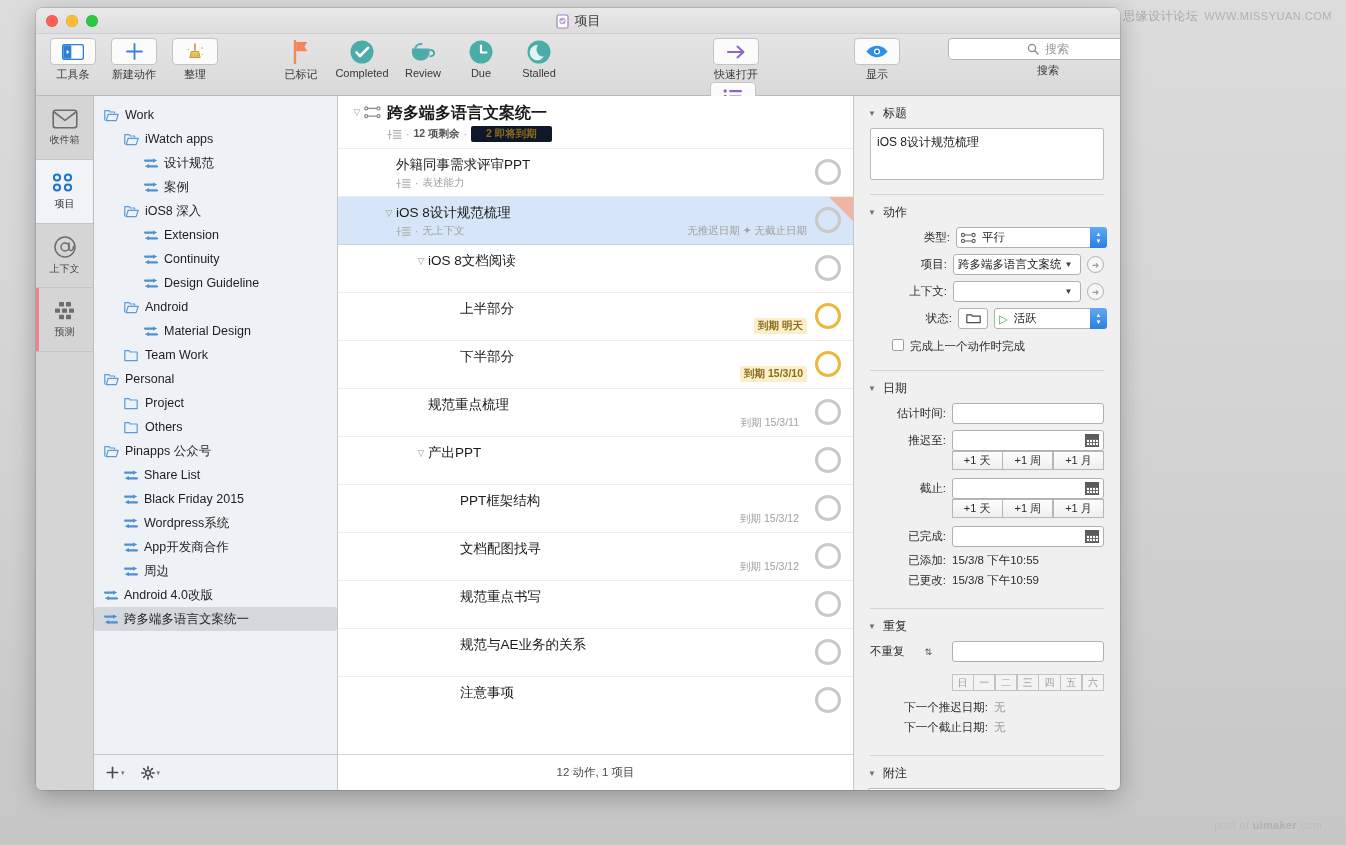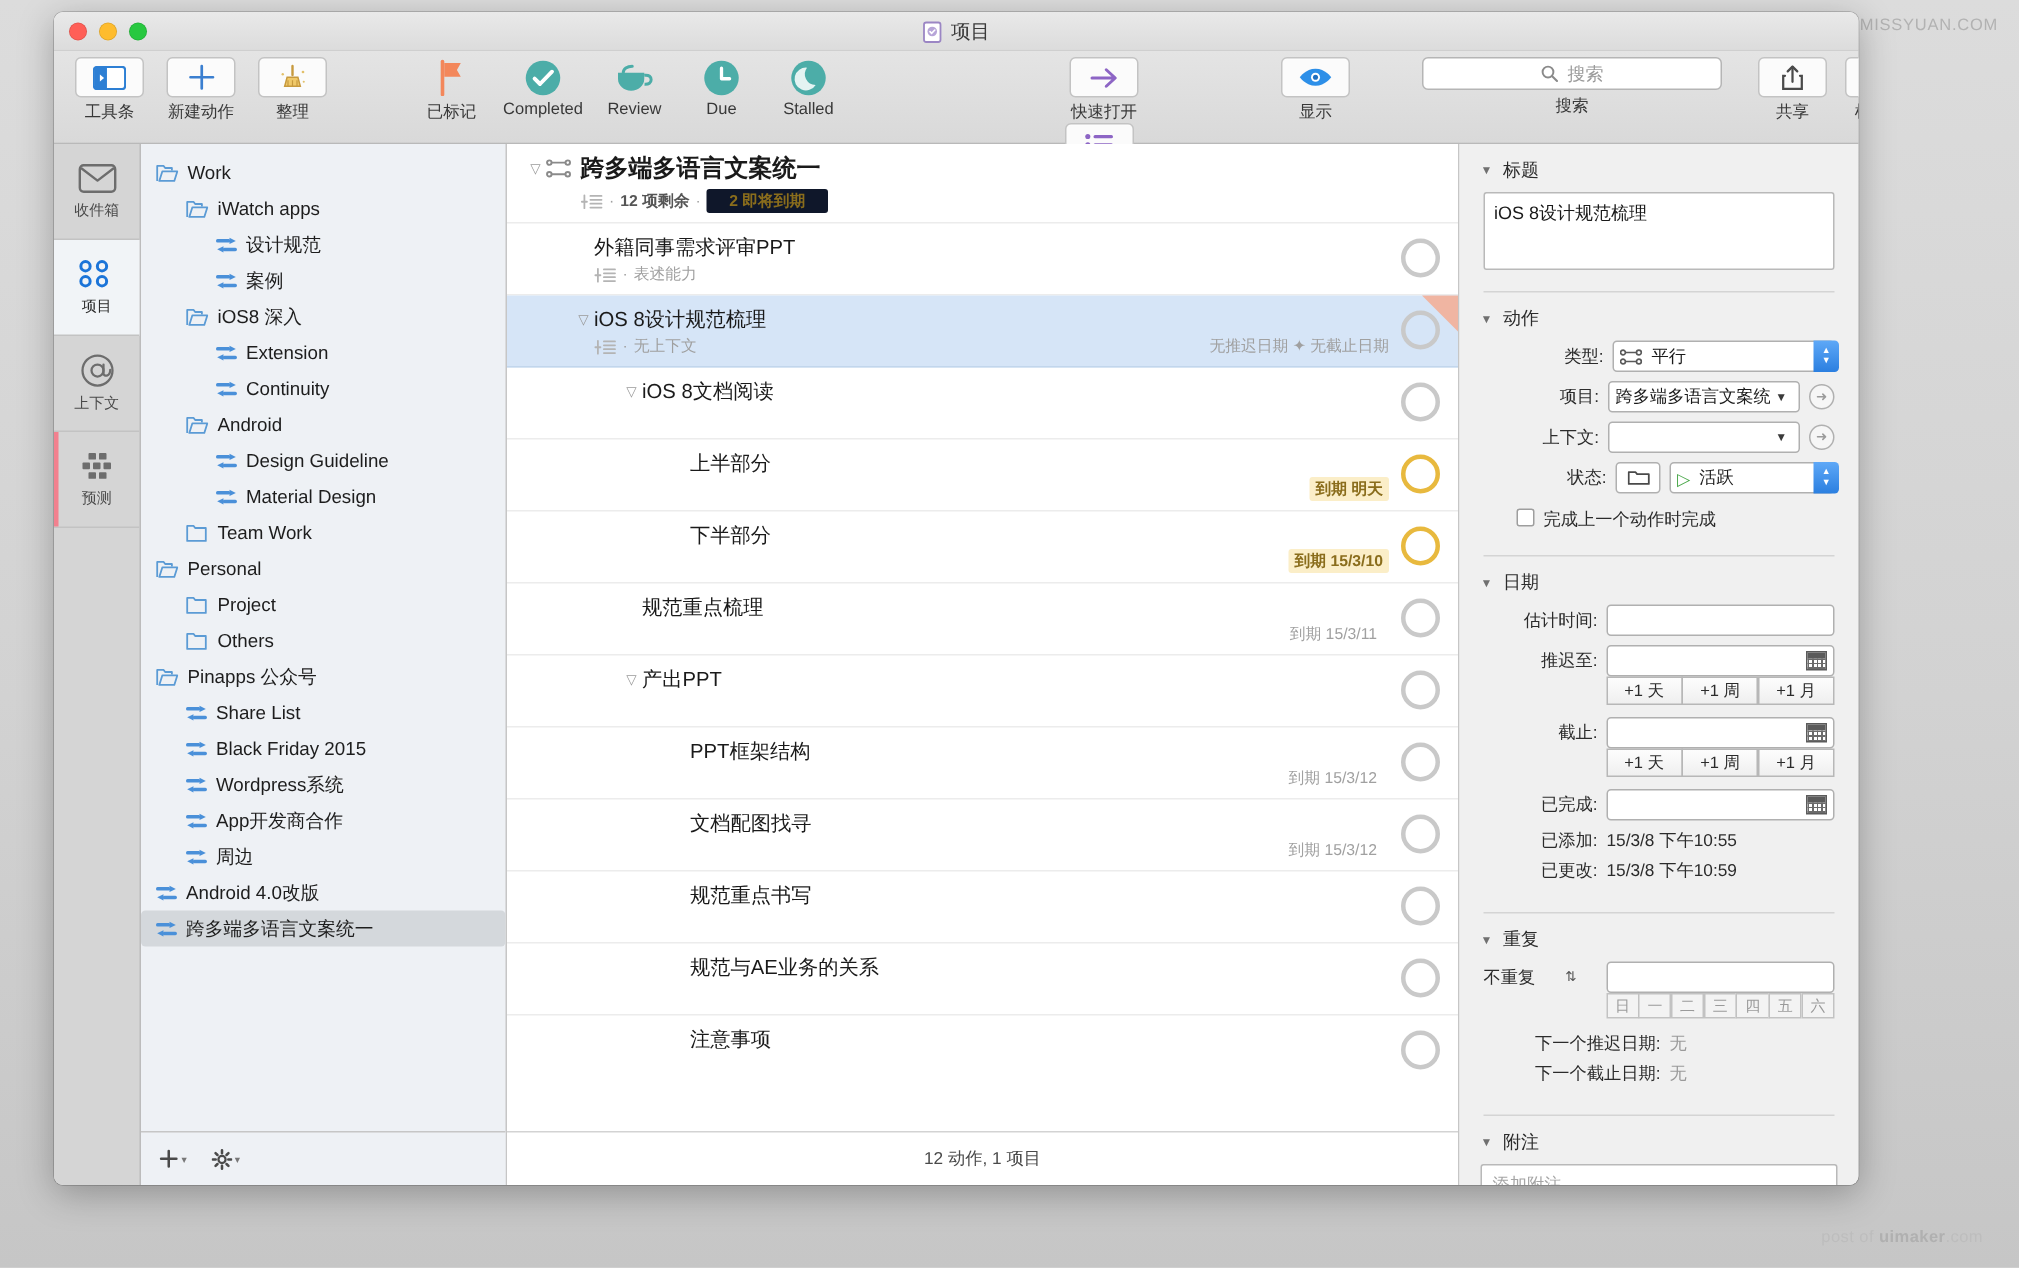--- a/index.html
+++ b/index.html
@@ -14,21 +14,21 @@
 
   
   .wm-top { position: absolute; top: 8px; right: 14px; font-size: 11px;
     color: #b2b2b2; letter-spacing: .5px; white-space: nowrap; }
   .wm-top b { font-weight: normal; color: #a8a8a8; margin-right: 6px; font-size: 12px; }
   .wm-bot { position: absolute; bottom: 14px; right: 24px; font-size: 11px;
     color: #bdbdbd; letter-spacing: .3px; }
   .wm-bot b { color: #b0b0b0; }
 
   
-  #win { position: absolute; left: 36px; top: 8px; width: 1203px; height: 782px;
+  #win { position: absolute; left: 36px; top: 8px; width: 1084px; height: 782px;
     background: #f2f2f2; border-radius: 6px; overflow: hidden;
     box-shadow: 0 6px 24px rgba(0,0,0,.28), 0 0 0 .5px rgba(0,0,0,.22); }
 
   
   .titlebar { position: relative; height: 26px;
     background: linear-gradient(180deg,#e9e9e9 0%,#dcdcdc 100%);
     border-bottom: .5px solid #cfcfcf; }
   .traffic { position: absolute; left: 10px; top: 7px; display: flex; gap: 8px; }
   .tl { width: 12px; height: 12px; border-radius: 50%; }
   .tl.r { background: #ff5f57; box-shadow: inset 0 0 0 .5px rgba(0,0,0,.14); }
@@ -499,41 +499,41 @@
                   <g fill="#4a90d9">
                     <rect x="0" y="1.4" width="9.5" height="2.3" rx="1.1"></rect>
                     <rect x="4.5" y="7.2" width="9.5" height="2.3" rx="1.1"></rect>
                   </g>
                   <path d="M9 .5l4.2 2.1L9 4.7z" fill="#4a90d9"></path>
                   <path d="M5 6.1L.8 8.2 5 10.3z" fill="#4a90d9"></path>
                 </svg>
               </span>
               <span>Continuity</span>
             </div>
+            <div class="sbrow" style="padding-left: 50px;">
+              <span style="flex:0 0 auto;display:flex;">
+                <svg width="14" height="11" viewBox="0 0 14 11">
+                  <g fill="#4a90d9">
+                    <rect x="0" y="1.4" width="9.5" height="2.3" rx="1.1"></rect>
+                    <rect x="4.5" y="7.2" width="9.5" height="2.3" rx="1.1"></rect>
+                  </g>
+                  <path d="M9 .5l4.2 2.1L9 4.7z" fill="#4a90d9"></path>
+                  <path d="M5 6.1L.8 8.2 5 10.3z" fill="#4a90d9"></path>
+                </svg>
+              </span>
+              <span>Design Guideline</span>
+            </div>
             <div class="sbrow" style="padding-left: 30px;">
               <span style="flex:0 0 auto;display:flex;">
                 <svg width="15" height="13" viewBox="0 0 15 13">
                   <path d="M.8 11.6V1.6h4.3l1 1.4h4.5v1.6" fill="none" stroke="#5b9bd5" stroke-width="1.2" stroke-linejoin="round"></path>
                   <path d="M2.2 11.6l2-6.3h10l-2 6.3z" fill="none" stroke="#5b9bd5" stroke-width="1.2" stroke-linejoin="round"></path>
                 </svg>
               </span>
               <span>Android</span>
-            </div>
-            <div class="sbrow" style="padding-left: 50px;">
-              <span style="flex:0 0 auto;display:flex;">
-                <svg width="14" height="11" viewBox="0 0 14 11">
-                  <g fill="#4a90d9">
-                    <rect x="0" y="1.4" width="9.5" height="2.3" rx="1.1"></rect>
-                    <rect x="4.5" y="7.2" width="9.5" height="2.3" rx="1.1"></rect>
-                  </g>
-                  <path d="M9 .5l4.2 2.1L9 4.7z" fill="#4a90d9"></path>
-                  <path d="M5 6.1L.8 8.2 5 10.3z" fill="#4a90d9"></path>
-                </svg>
-              </span>
-              <span>Design Guideline</span>
             </div>
             <div class="sbrow" style="padding-left: 50px;">
               <span style="flex:0 0 auto;display:flex;">
                 <svg width="14" height="11" viewBox="0 0 14 11">
                   <g fill="#4a90d9">
                     <rect x="0" y="1.4" width="9.5" height="2.3" rx="1.1"></rect>
                     <rect x="4.5" y="7.2" width="9.5" height="2.3" rx="1.1"></rect>
                   </g>
                   <path d="M9 .5l4.2 2.1L9 4.7z" fill="#4a90d9"></path>
                   <path d="M5 6.1L.8 8.2 5 10.3z" fill="#4a90d9"></path>
@@ -1068,21 +1068,21 @@
             <div style="width:152px;" class="ro">15/3/8 下午10:59</div>
           </div>
         </div>
         <div class="divider"></div>
 
         <div class="sec-head">
           <span class="tri">▼</span>
           <span class="t">重复</span>
         </div>
         <div class="sec-body">
-          <div class="frow" style="justify-content:flex-start;margin-bottom:0;">
+          <div class="frow" style="justify-content:flex-start;margin-bottom:12px;">
             <span>不重复</span>
             <span style="font-size:9px;color:#555;margin-left:14px;">⇅</span>
             <div class="ctl" style="width:152px;margin-left:auto;">
               <span></span>
             </div>
           </div>
           <div class="days" style="width:152px;margin-left:auto;margin-bottom:9px;" id="weekdays">
               <div class="day">日</div>
               <div class="day">一</div>
               <div class="day">二</div>

